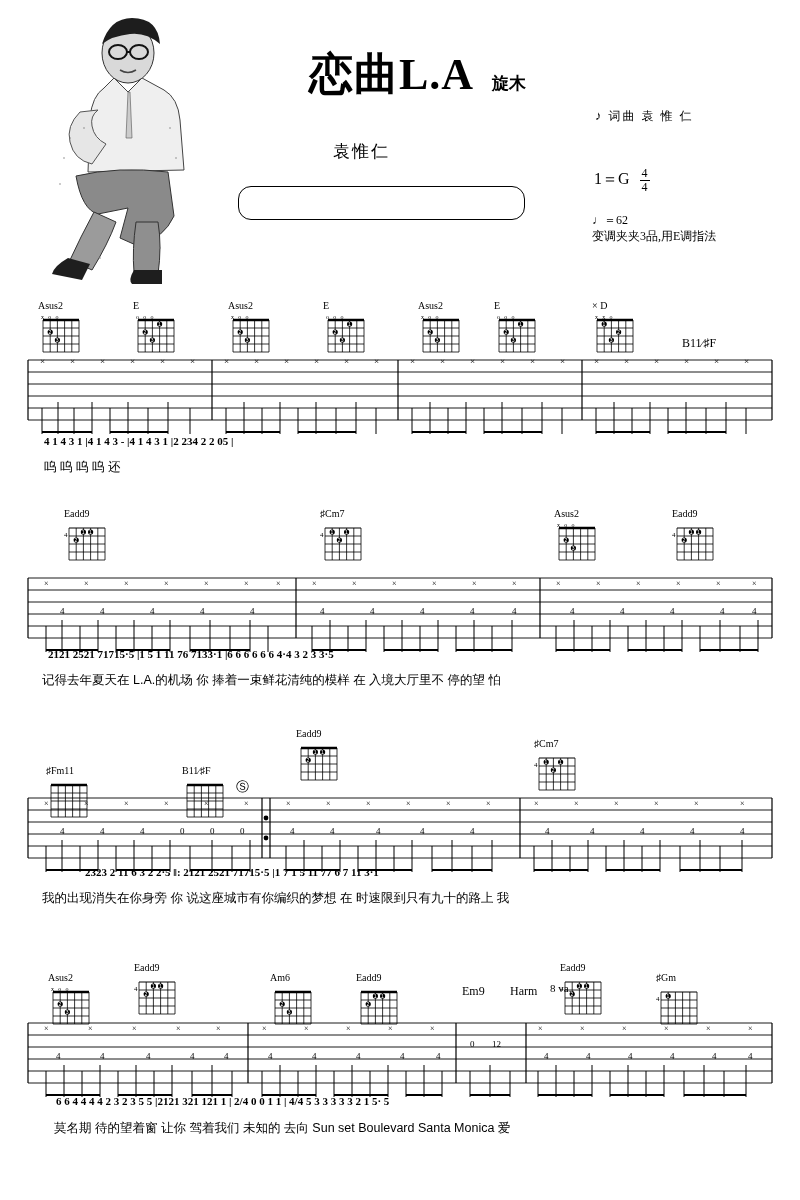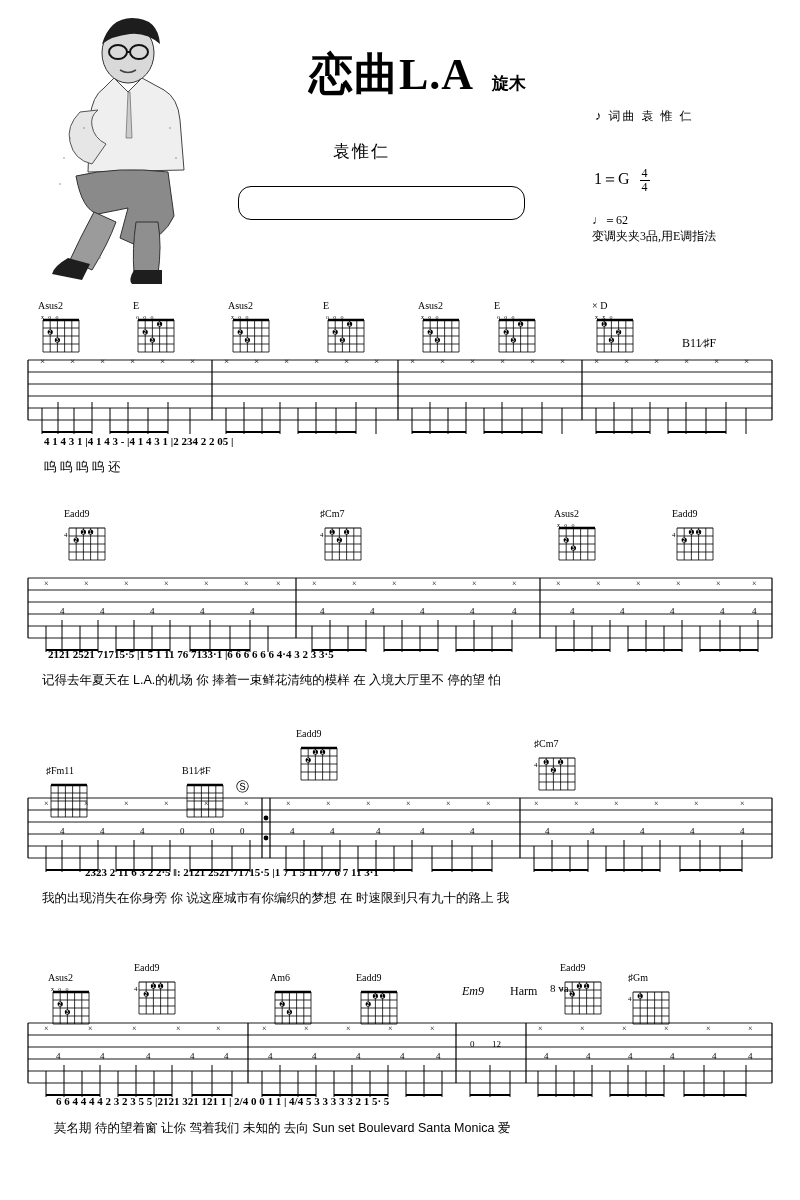--- a/index.html
+++ b/index.html
@@ -694,21 +694,21 @@
             <text x="0" y="15" font-size="7" font-family="Liberation Serif, serif">4</text>
             <circle cx="12.2" cy="18" r="2.6" fill="#000"></circle>
             <text x="10.6" y="20.2" font-size="5" fill="#fff" font-family="Liberation Sans, sans-serif">2</text>
             <circle cx="19.4" cy="10" r="2.6" fill="#000"></circle>
             <text x="17.799999999999997" y="12.2" font-size="5" fill="#fff" font-family="Liberation Sans, sans-serif">1</text>
             <circle cx="26.6" cy="10" r="2.6" fill="#000"></circle>
             <text x="25" y="12.2" font-size="5" fill="#fff" font-family="Liberation Sans, sans-serif">1</text>
           </svg>
         </div>
       </div>
-      <div class="chord" style="left: 628px; top: 972px;">
+      <div class="chord" style="left: 656px; top: 972px;">
         <div class="cname">♯Gm</div>
         <div class="grid">
           <svg width="46" height="44" viewBox="0 0 46 44">
             <line x1="5" y1="6" x2="41" y2="6" stroke="#000" stroke-width="1"></line>
             <line x1="5" y1="14" x2="41" y2="14" stroke="#000" stroke-width="0.8"></line>
             <line x1="5" y1="22" x2="41" y2="22" stroke="#000" stroke-width="0.8"></line>
             <line x1="5" y1="30" x2="41" y2="30" stroke="#000" stroke-width="0.8"></line>
             <line x1="5" y1="38" x2="41" y2="38" stroke="#000" stroke-width="0.8"></line>
             <line x1="5" y1="6" x2="5" y2="38" stroke="#000" stroke-width="0.8"></line>
             <line x1="12.2" y1="6" x2="12.2" y2="38" stroke="#000" stroke-width="0.8"></line>
@@ -1143,19 +1143,19 @@
         <line x1="262" y1="80" x2="316" y2="80"></line>
           <line x1="334" y1="80" x2="388" y2="80"></line>
         <line x1="406" y1="80" x2="442" y2="80"></line>
         <line x1="470" y1="80" x2="510" y2="80"></line>
         <line x1="538" y1="80" x2="592" y2="80"></line>
           <line x1="610" y1="80" x2="664" y2="80"></line>
         <line x1="684" y1="80" x2="746" y2="80"></line>
       </g>
     </svg>
   </div>
-  <div class="marker" style="left:462px; top:984px;font-style:italic;">Em9</div>
+  <div class="marker" style="left:462px; top:984px;">Em9</div>
   <div class="marker" style="left:510px; top:984px;">Harm</div>
   <div class="marker" style="left:550px; top:982px; font-size:11px;">8 va..</div>
   <div class="numrow" style="left:56px; top:1095px;">6 6 4 4 4 4 2 3 2 3 5 5 |2121 321 121 1 | 2/4 0 0 1 1 | 4/4 5 3 3 3 3 3 2 1 5· 5</div>
   <div class="lyricrow" style="left:42px; top:1120px;margin-left:12px;">莫名期 待的望着窗  让你 驾着我们 未知的 去向       Sun set  Boulevard Santa Monica    爱</div>
 
 </div>
 
 </body></html>

